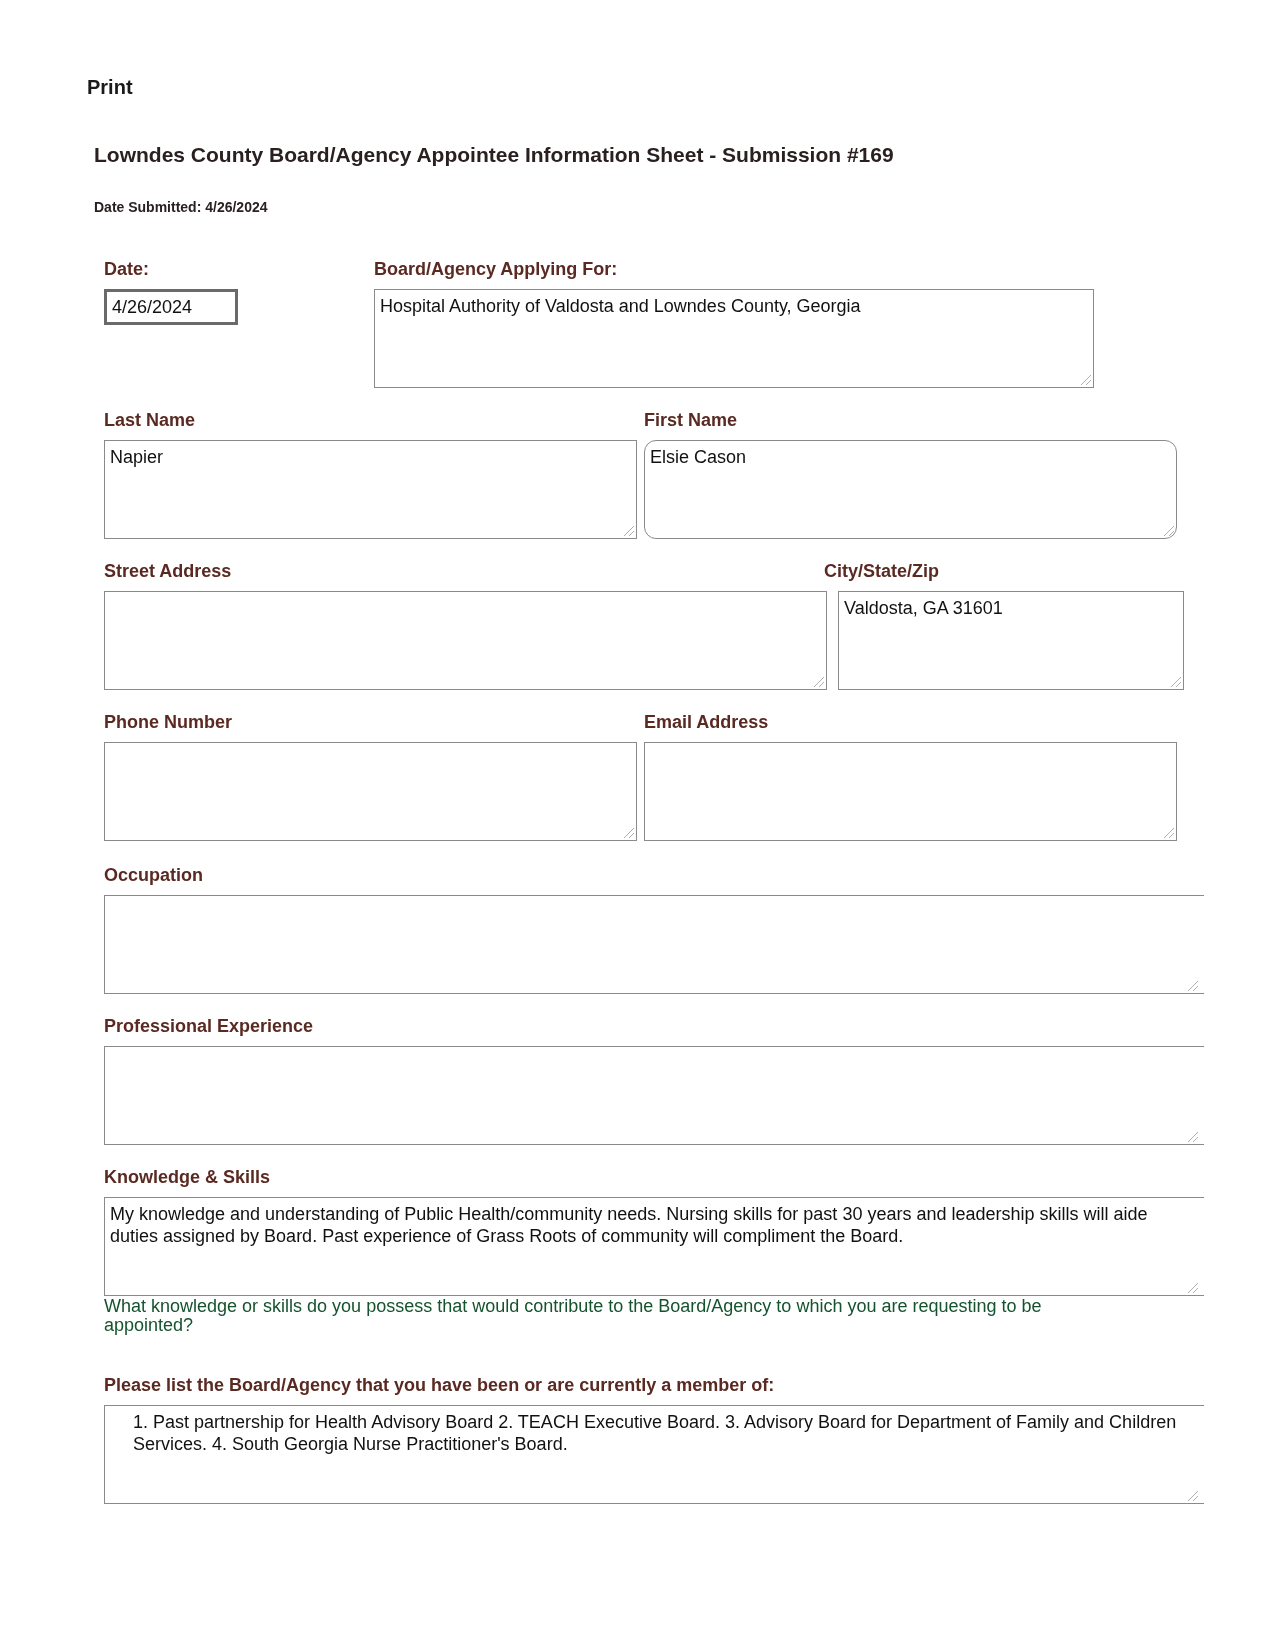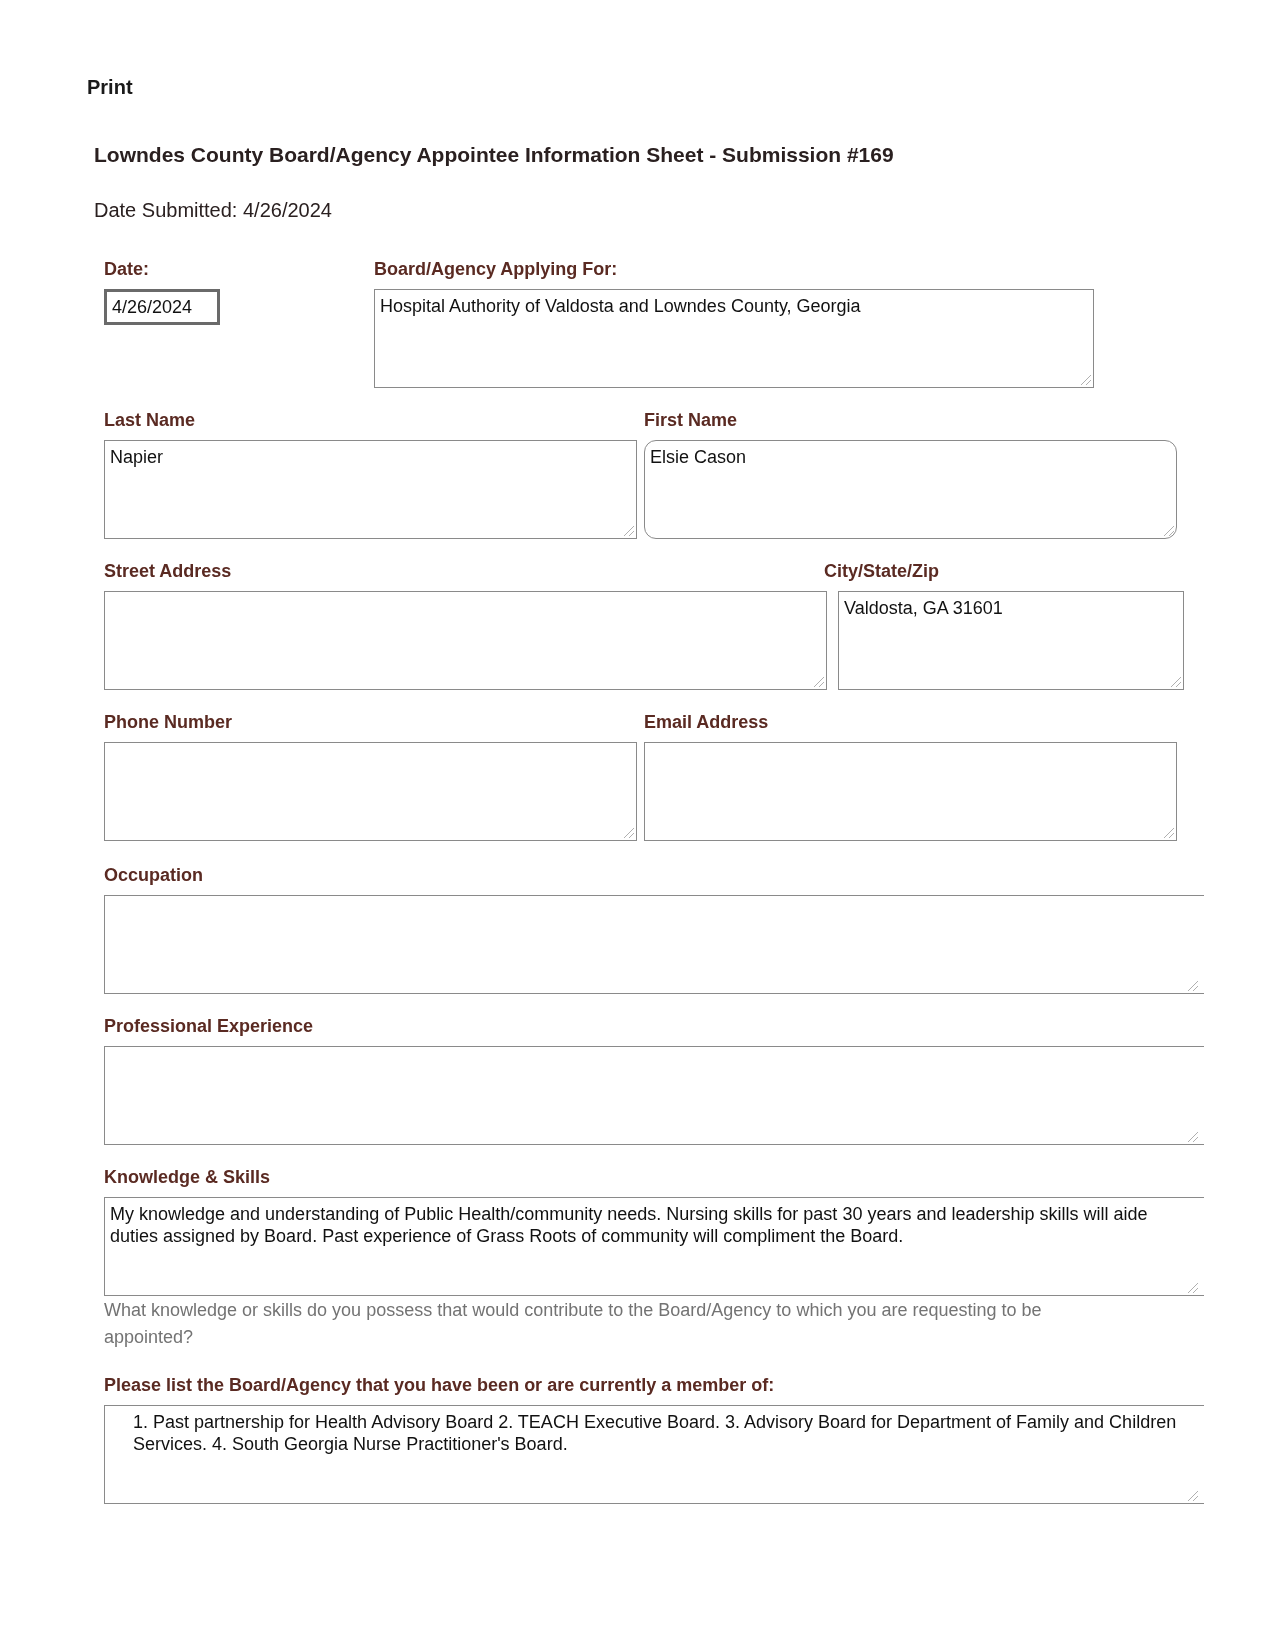--- a/index.html
+++ b/index.html
@@ -1,39 +1,39 @@
 <!DOCTYPE html>
 <html><head>
 <meta charset="utf-8">
 <style>
   html, body { margin:0; padding:0; background:#ffffff; }
   body { width:1275px; height:1650px; position:relative; overflow:hidden;
          font-family:"Liberation Sans", sans-serif; color:#000; }
   .abs { position:absolute; }
   .print { left:87px; top:76px; font-size:20px; font-weight:bold; color:#1a1a1a; }
   .title { left:94px; top:143px; font-size:21px; font-weight:bold; color:#2a2020; }
-  .date-sub { left:94px; top:199px; font-size:20px; font-weight:normal; color:#2a2020; }
+  .date-sub { left:94px; top:199px; font-size:14px; font-weight:bold; color:#2a2020; }
   .label { font-size:18px; font-weight:bold; color:#5a2a22; }
   .box { border:1.5px solid #8a8a8a; background:#fff; box-sizing:border-box;
          font-size:18px; color:#111; padding:5px 5px; line-height:22px; }
   .box.input { border:3px solid #6a6a6a; padding:4px 5px; height:36px; }
   .box .grip { position:absolute; right:2px; bottom:2px; width:10px; height:10px;
                background:linear-gradient(135deg, transparent 45%, #b0b0b0 46%, #b0b0b0 52%, transparent 53%, transparent 70%, #b0b0b0 71%, #b0b0b0 77%, transparent 78%); }
   .open-right { border-right:none; }
-  .helptext { font-size:18px; color:#737373; line-height:27px; }
+  .helptext { font-size:18px; color:#14532d; line-height:19px; }
 </style>
 </head>
 <body>
 
 <div class="abs print">Print</div>
 <div class="abs title">Lowndes County Board/Agency Appointee Information Sheet - Submission #169</div>
 <div class="abs date-sub">Date Submitted: 4/26/2024</div>
 
 <div class="abs label" style="left:104px;top:259px;">Date:</div>
-<div class="abs box input" style="left:104px;top:289px;width:116px;"><span>4/26/2024</span></div>
+<div class="abs box input" style="left:104px;top:289px;width:134px;"><span>4/26/2024</span></div>
 
 <div class="abs label" style="left:374px;top:259px;">Board/Agency Applying For:</div>
 <div class="abs box" style="left:374px;top:289px;width:720px;height:99px;"><span>Hospital Authority of Valdosta and Lowndes County, Georgia</span><div class="grip"></div></div>
 
 <div class="abs label" style="left:104px;top:410px;">Last Name</div>
 <div class="abs box" style="left:104px;top:440px;width:533px;height:99px;"><span>Napier</span><div class="grip"></div></div>
 
 <div class="abs label" style="left:644px;top:410px;">First Name</div>
 <div class="abs box" style="left:644px;top:440px;width:533px;height:99px;border-radius:12px;"><span>Elsie Cason</span><div class="grip"></div></div>
 

